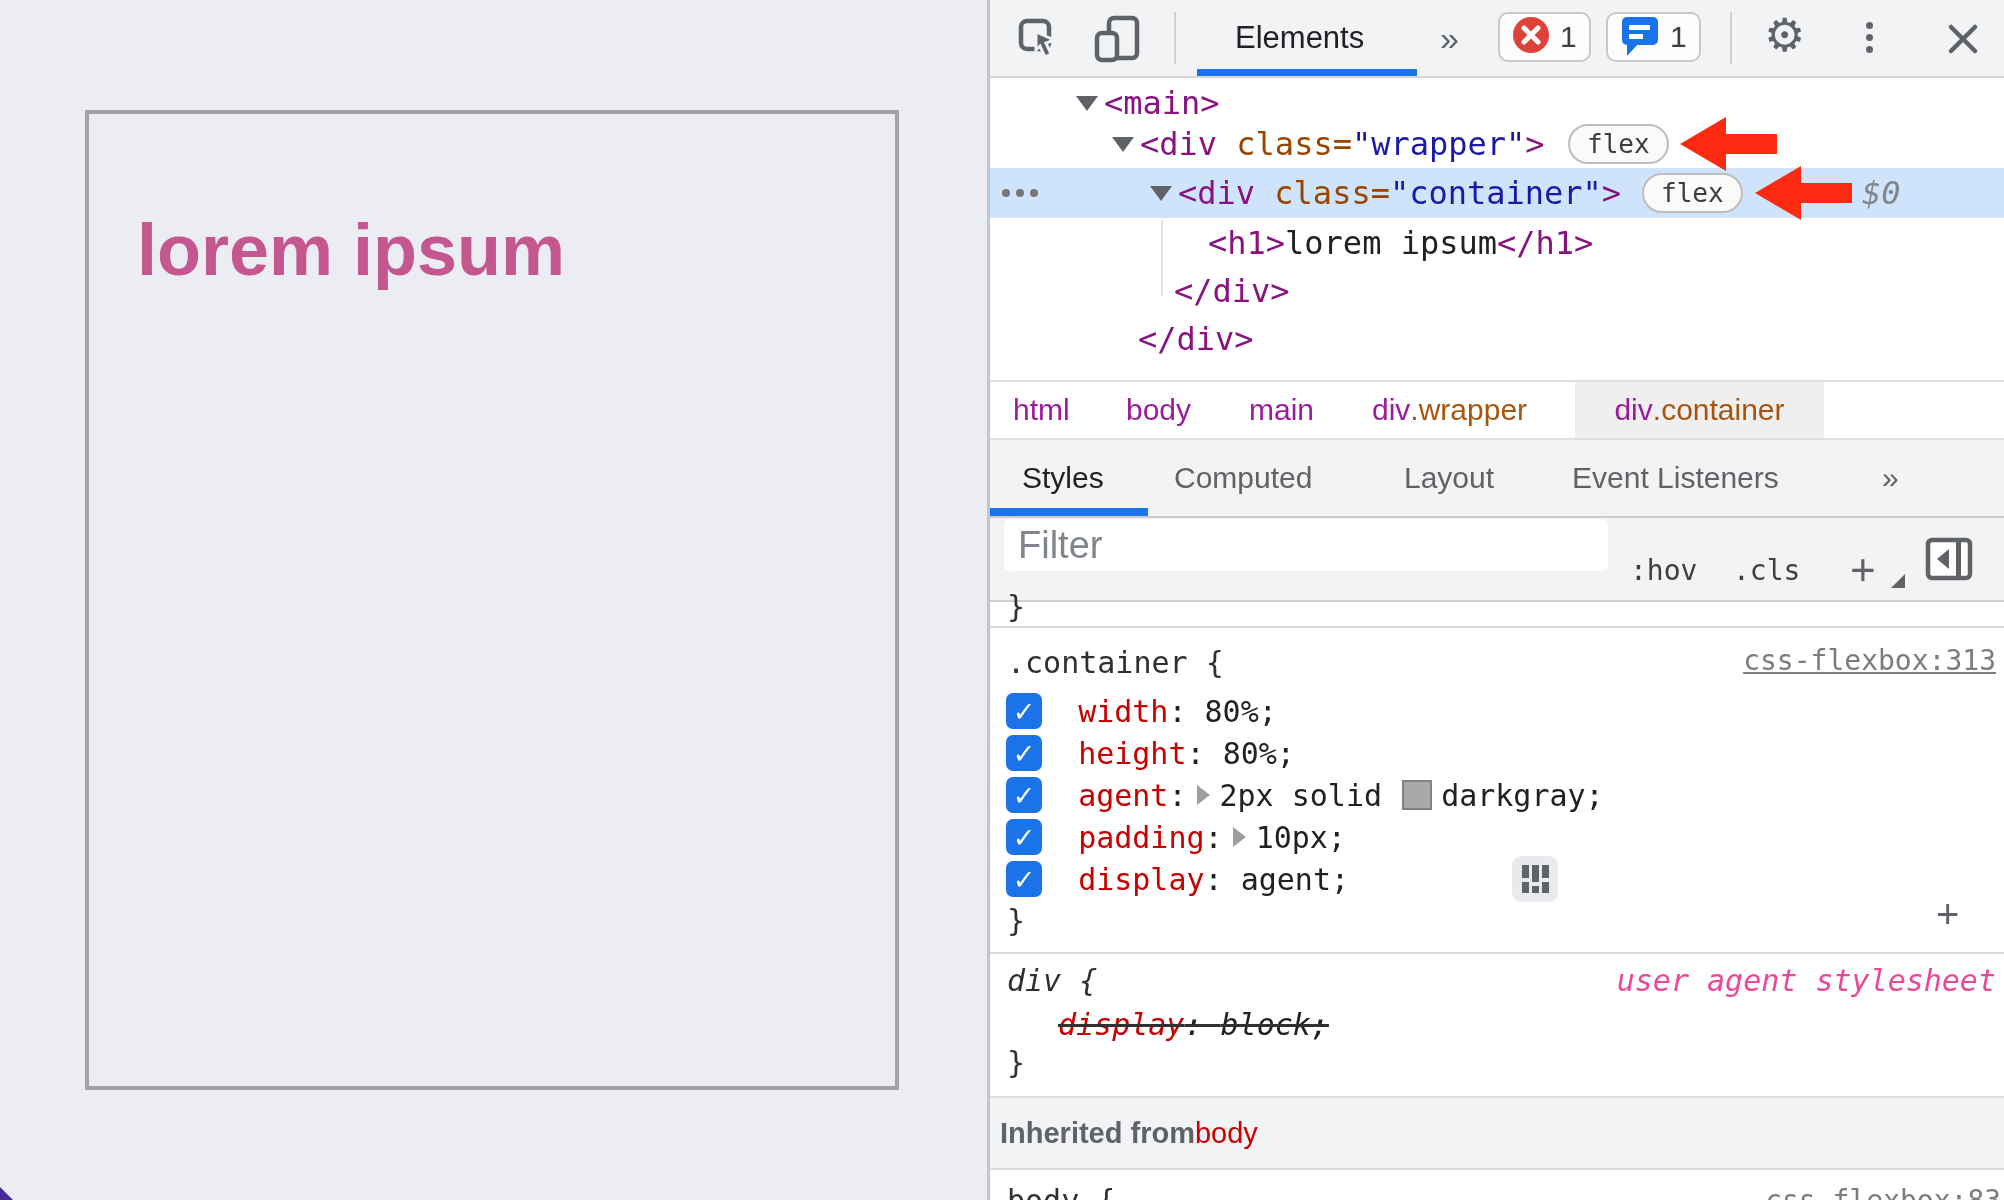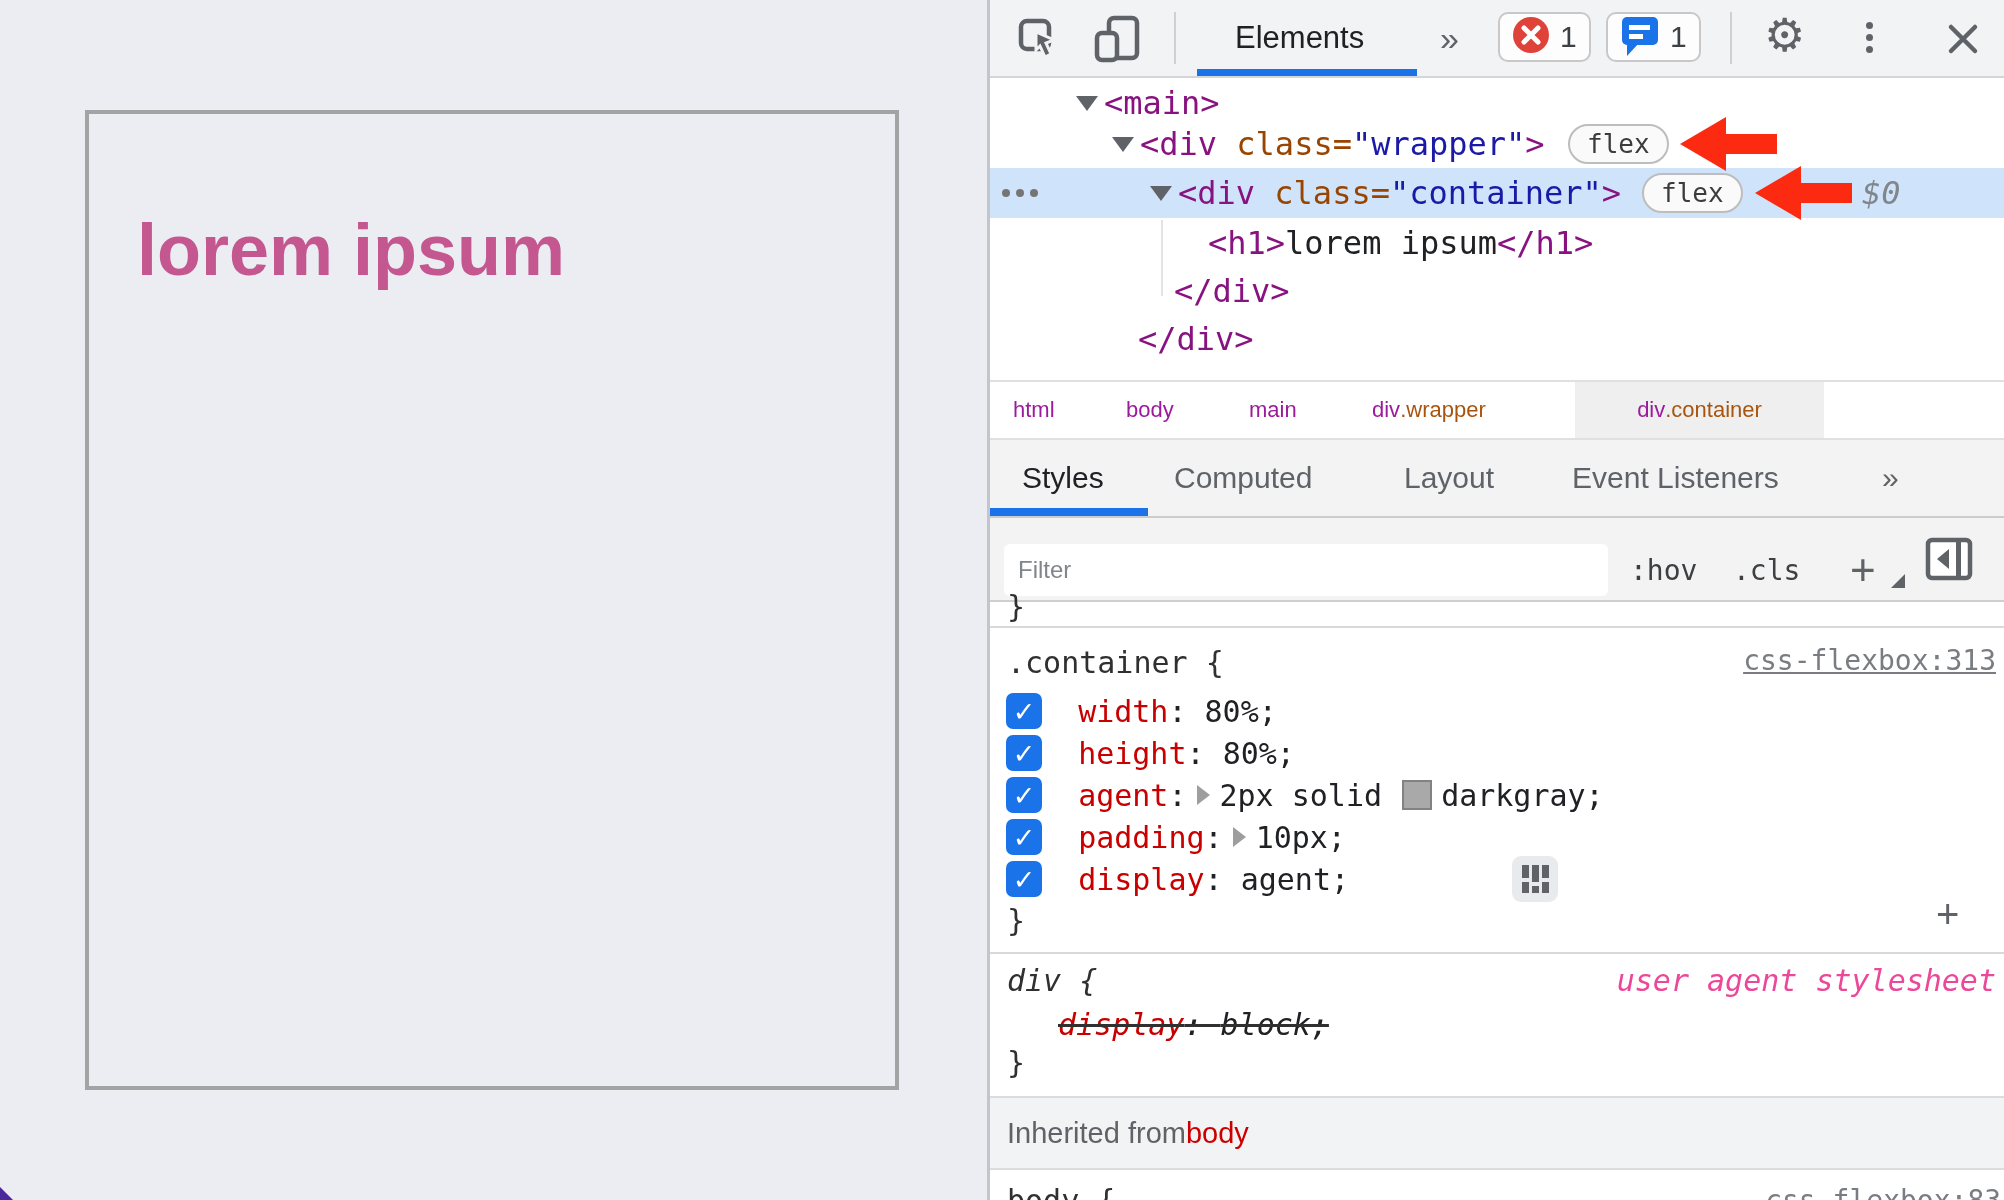--- a/index.html
+++ b/index.html
@@ -35,33 +35,33 @@
   #sel-row{left:0;top:90px;width:1014px;height:50px;background:#cfe4fb;}
   .pill{height:40px;padding:0 17px;border:2px solid #bdbdbd;border-radius:21px;background:#fafafa;
         display:flex;align-items:center;font-size:26px;color:#3c3c3c;box-sizing:border-box;}
   .red-arrow{width:97px;height:54px;}
   .red-arrow:before{content:"";position:absolute;left:0;top:0;border-top:27px solid transparent;border-bottom:27px solid transparent;border-right:46px solid #fb2a10;}
   .red-arrow:after{content:"";position:absolute;left:44px;top:17px;width:53px;height:20px;background:#fb2a10;}
   #dollar{font-style:italic;color:#80868b;}
   #gutter-dots{display:flex;gap:6px;} #gutter-dots i{width:8px;height:8px;border-radius:50%;background:#757575;}
   #indent-guide{left:171px;top:142px;width:2px;height:76px;background:#e3e3e3;}
   
-  #crumbs{left:0;top:380px;width:100%;height:60px;background:#fff;border-top:2px solid #e0e0e0;border-bottom:2px solid #e0e0e0;box-sizing:border-box;font-size:22px;}
+  #crumbs{left:0;top:380px;width:100%;height:60px;background:#fff;border-top:2px solid #e0e0e0;border-bottom:2px solid #e0e0e0;box-sizing:border-box;font-size:30px;}
   .crumb{top:0;height:56px;display:flex;align-items:center;}
   .crumb-purple{color:#9c1b9c;} .crumb-orange{color:#a8540e;}
   #crumb-sel{left:585px;width:249px;background:#efeff0;justify-content:center;}
   
   #stabs{left:0;top:440px;width:100%;height:78px;background:#f3f3f3;border-bottom:2px solid #cccccc;box-sizing:border-box;font-size:30px;}
   .stab{top:0;height:76px;display:flex;align-items:center;color:#5f6368;}
   .stab.sel{color:#202124;}
   #stab-underline{left:0;bottom:0;width:158px;height:8px;background:#1a73e8;}
   
   #filterbar{left:0;top:518px;width:100%;height:84px;background:#f3f3f3;border-bottom:2px solid #cfcfcf;box-sizing:border-box;}
-  #filter-input{left:14px;top:26px;width:576px;height:52px;border:none;background:#fff;border-radius:6px;
-                font-size:24px;padding:0 14px;color:#202124;font-family:"Liberation Sans",sans-serif;outline:none;}
+  #filter-input{left:14px;top:1px;width:576px;height:52px;border:none;background:#fff;border-radius:6px;
+                font-size:38px;padding:0 14px;color:#202124;font-family:"Liberation Sans",sans-serif;outline:none;}
   #filter-input::placeholder{color:#80868b;}
   .filter-tool{top:0;height:104px;display:flex;align-items:center;font-size:28px;color:#3c4043;}
   #new-rule-plus{font-size:44px;color:#5f6368;}
   #plus-corner{left:901px;top:56px;width:0;height:0;border-left:14px solid transparent;border-bottom:14px solid #5f6368;}
   
   #stylespane{left:0;top:602px;width:100%;height:598px;background:#fff;font-size:30px;}
   .sep{left:0;width:100%;height:2px;background:#d9d9d9;}
   .srow{height:44px;font-size:30px;color:#303030;}
   .prop{color:#c80000;} .val{color:#202124;}
   .srclink{color:#797d81;text-decoration:underline;font-size:28px;}
@@ -263,21 +263,21 @@
     <div class="row srow mono italic" style="left:17px;top:356px;">div {</div>
     <div class="row srow mono italic" style="right:8px;top:356px;">
       <span style="color:#ec4899;">user agent stylesheet</span>
     </div>
     <div class="row srow mono italic struck" style="left:68px;top:400px;">
       <span class="prop">display</span><span class="val">: </span><span class="val">block;</span>
     </div>
     <div class="row srow mono" style="left:17px;top:438px;">}</div>
 
     <div id="inherited" class="abs">
-      <span style="padding-left:17px;">Inherited from </span>
+      <span style="padding-left:10px;font-weight:bold;">Inherited from </span>
         <b>body</b>
     </div>
 
     <div class="row srow mono" style="left:17px;top:576px;">body {</div>
     <div class="row srow mono" style="right:-14px;top:576px;">
       <span class="srclink">css-flexbox:834</span>
     </div>
   </div>
 </div>
 

